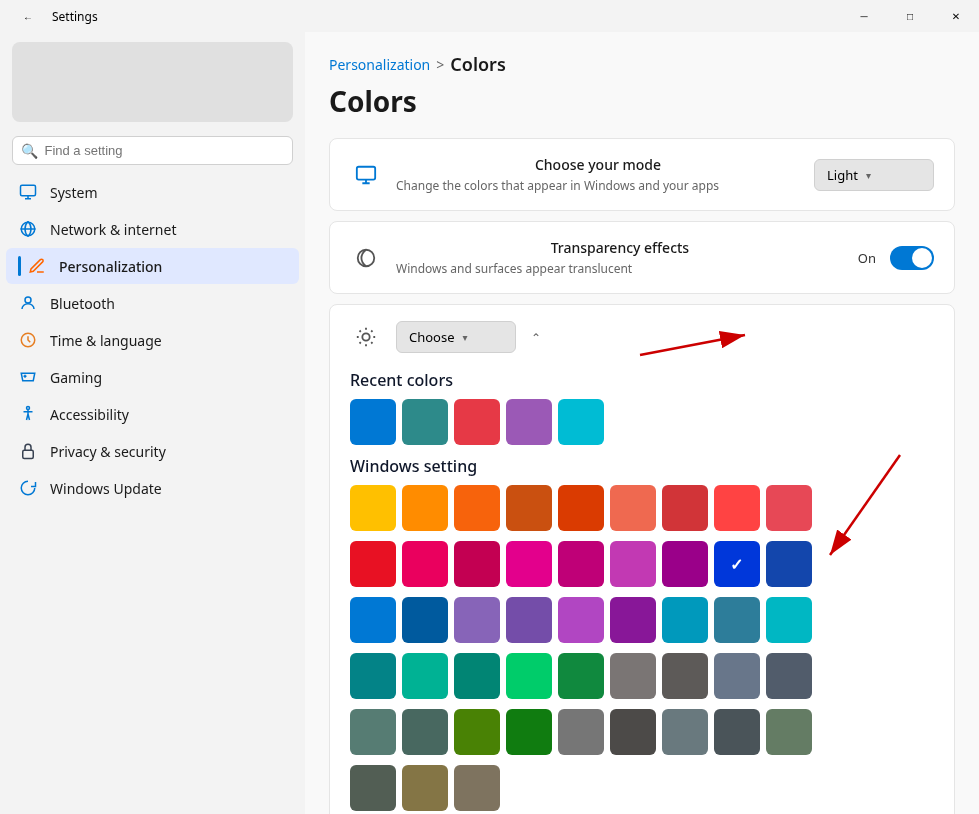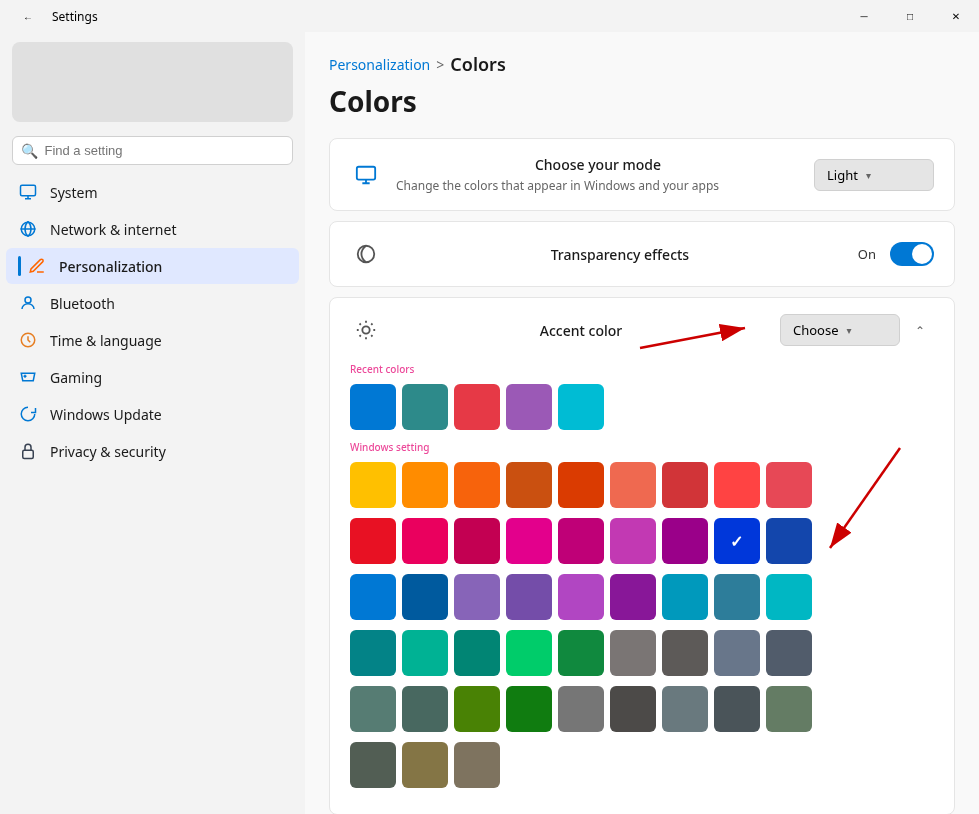--- a/index.html
+++ b/index.html
@@ -241,23 +241,23 @@
     .accent-header {
       display: flex;
       align-items: center;
       gap: 14px;
       padding: 16px 20px;
     }
     .accent-body {
       padding: 0 20px 16px;
     }
     .color-section-label {
-      font-size: 10px;
+      font-size: 16px;
       font-weight: 500;
-      color: #ec4899;
+      color: #0f172a;
       margin-bottom: 8px;
     }
     .color-row {
       display: flex;
       gap: 6px;
       flex-wrap: wrap;
       margin-bottom: 10px;
     }
     .color-swatch {
       width: 46px;
@@ -380,35 +380,45 @@
       <svg width="18" height="18" viewBox="0 0 24 24" fill="none" stroke="currentColor" stroke-width="2">
               <path d="M6 11h4M8 9v4M15 12h.01M18 10h.01M3 7h18l-2 10H5L3 7z"></path>
             </svg>
     </div>
     <span>Gaming</span>
   </div>
         <div class="nav-item">
 
     <div class="nav-icon" style="color:#0078d4">
       <svg width="18" height="18" viewBox="0 0 24 24" fill="none" stroke="currentColor" stroke-width="2">
+              <circle cx="12" cy="4" r="2"></circle>
+              <path d="M12 6v6M6 9h12M12 12l-2 8M12 12l2 8"></path>
+            </svg>
+    </div>
+    <span>Accessibility</span>
+  </div>
+        <div class="nav-item">
+
+    <div class="nav-icon" style="color:#374151">
+      <svg width="18" height="18" viewBox="0 0 24 24" fill="none" stroke="currentColor" stroke-width="2">
+              <rect x="5" y="11" width="14" height="11" rx="2"></rect>
+              <path d="M8 11V7a4 4 0 018 0v4"></path>
+            </svg>
+    </div>
+    <span>Privacy &amp; security</span>
+  </div>
+        <div class="nav-item">
+
+    <div class="nav-icon" style="color:#0078d4">
+      <svg width="18" height="18" viewBox="0 0 24 24" fill="none" stroke="currentColor" stroke-width="2">
               <path d="M21 12a9 9 0 01-9 9 9 9 0 01-9-9 9 9 0 019-9"></path>
               <polyline points="22 4 22 10 16 10"></polyline>
             </svg>
     </div>
     <span>Windows Update</span>
-  </div>
-        <div class="nav-item">
-
-    <div class="nav-icon" style="color:#374151">
-      <svg width="18" height="18" viewBox="0 0 24 24" fill="none" stroke="currentColor" stroke-width="2">
-              <rect x="5" y="11" width="14" height="11" rx="2"></rect>
-              <path d="M8 11V7a4 4 0 018 0v4"></path>
-            </svg>
-    </div>
-    <span>Privacy &amp; security</span>
   </div>
       </div>
   </div>
 
   <div class="main-content">
     <div class="page-breadcrumb">
       <span style="cursor:pointer;color:#0078d4;">Personalization</span>
       <span class="breadcrumb-sep">&gt;</span>
       <span style="font-weight:600;color:#1a1a1a;font-size:18px;">Colors</span>
     </div>
@@ -438,20 +448,21 @@
     <div class="setting-card">
       <div class="setting-row">
         <div class="setting-icon">
           <svg width="22" height="22" viewBox="0 0 24 24" fill="none" stroke="#555" stroke-width="2">
             <circle cx="12" cy="12" r="9"></circle>
               <path d="M12 3C12 3 7 7 7 12s5 9 5 9"></path>
           </svg>
         </div>
         <div class="setting-info">
           <div class="setting-label">Transparency effects</div>
+          <div class="setting-desc">Windows and surfaces appear translucent</div>
         </div>
         <div class="setting-control">
           <span class="toggle-on-label">On</span>
           <div class="toggle">
             <div class="toggle-thumb"></div>
           </div>
         </div>
       </div>
     </div>
 
@@ -472,23 +483,20 @@
 
         <line x1="570" y1="150" x2="500" y2="250" stroke="#cc0000" stroke-width="2.5" marker-end="url(#arrowhead2)"></line>
       </svg>
 
       <div class="accent-header">
         <div class="setting-icon">
           <svg width="22" height="22" viewBox="0 0 24 24" fill="none" stroke="#555" stroke-width="2">
             <circle cx="12" cy="12" r="4"></circle>
             <path d="M12 2v2M12 20v2M2 12h2M20 12h2M4.93 4.93l1.41 1.41M17.66 17.66l1.41 1.41M4.93 19.07l1.41-1.41M17.66 6.34l1.41-1.41"></path>
           </svg>
-        </div>
-        <div class="setting-info">
-          <div class="setting-label">Accent color</div>
         </div>
         <div class="setting-control">
           <div class="dropdown">
             <span>Choose</span>
             <span class="chevron">▾</span>
           </div>
           <div class="expand-btn">⌃</div>
         </div>
       </div>
 

